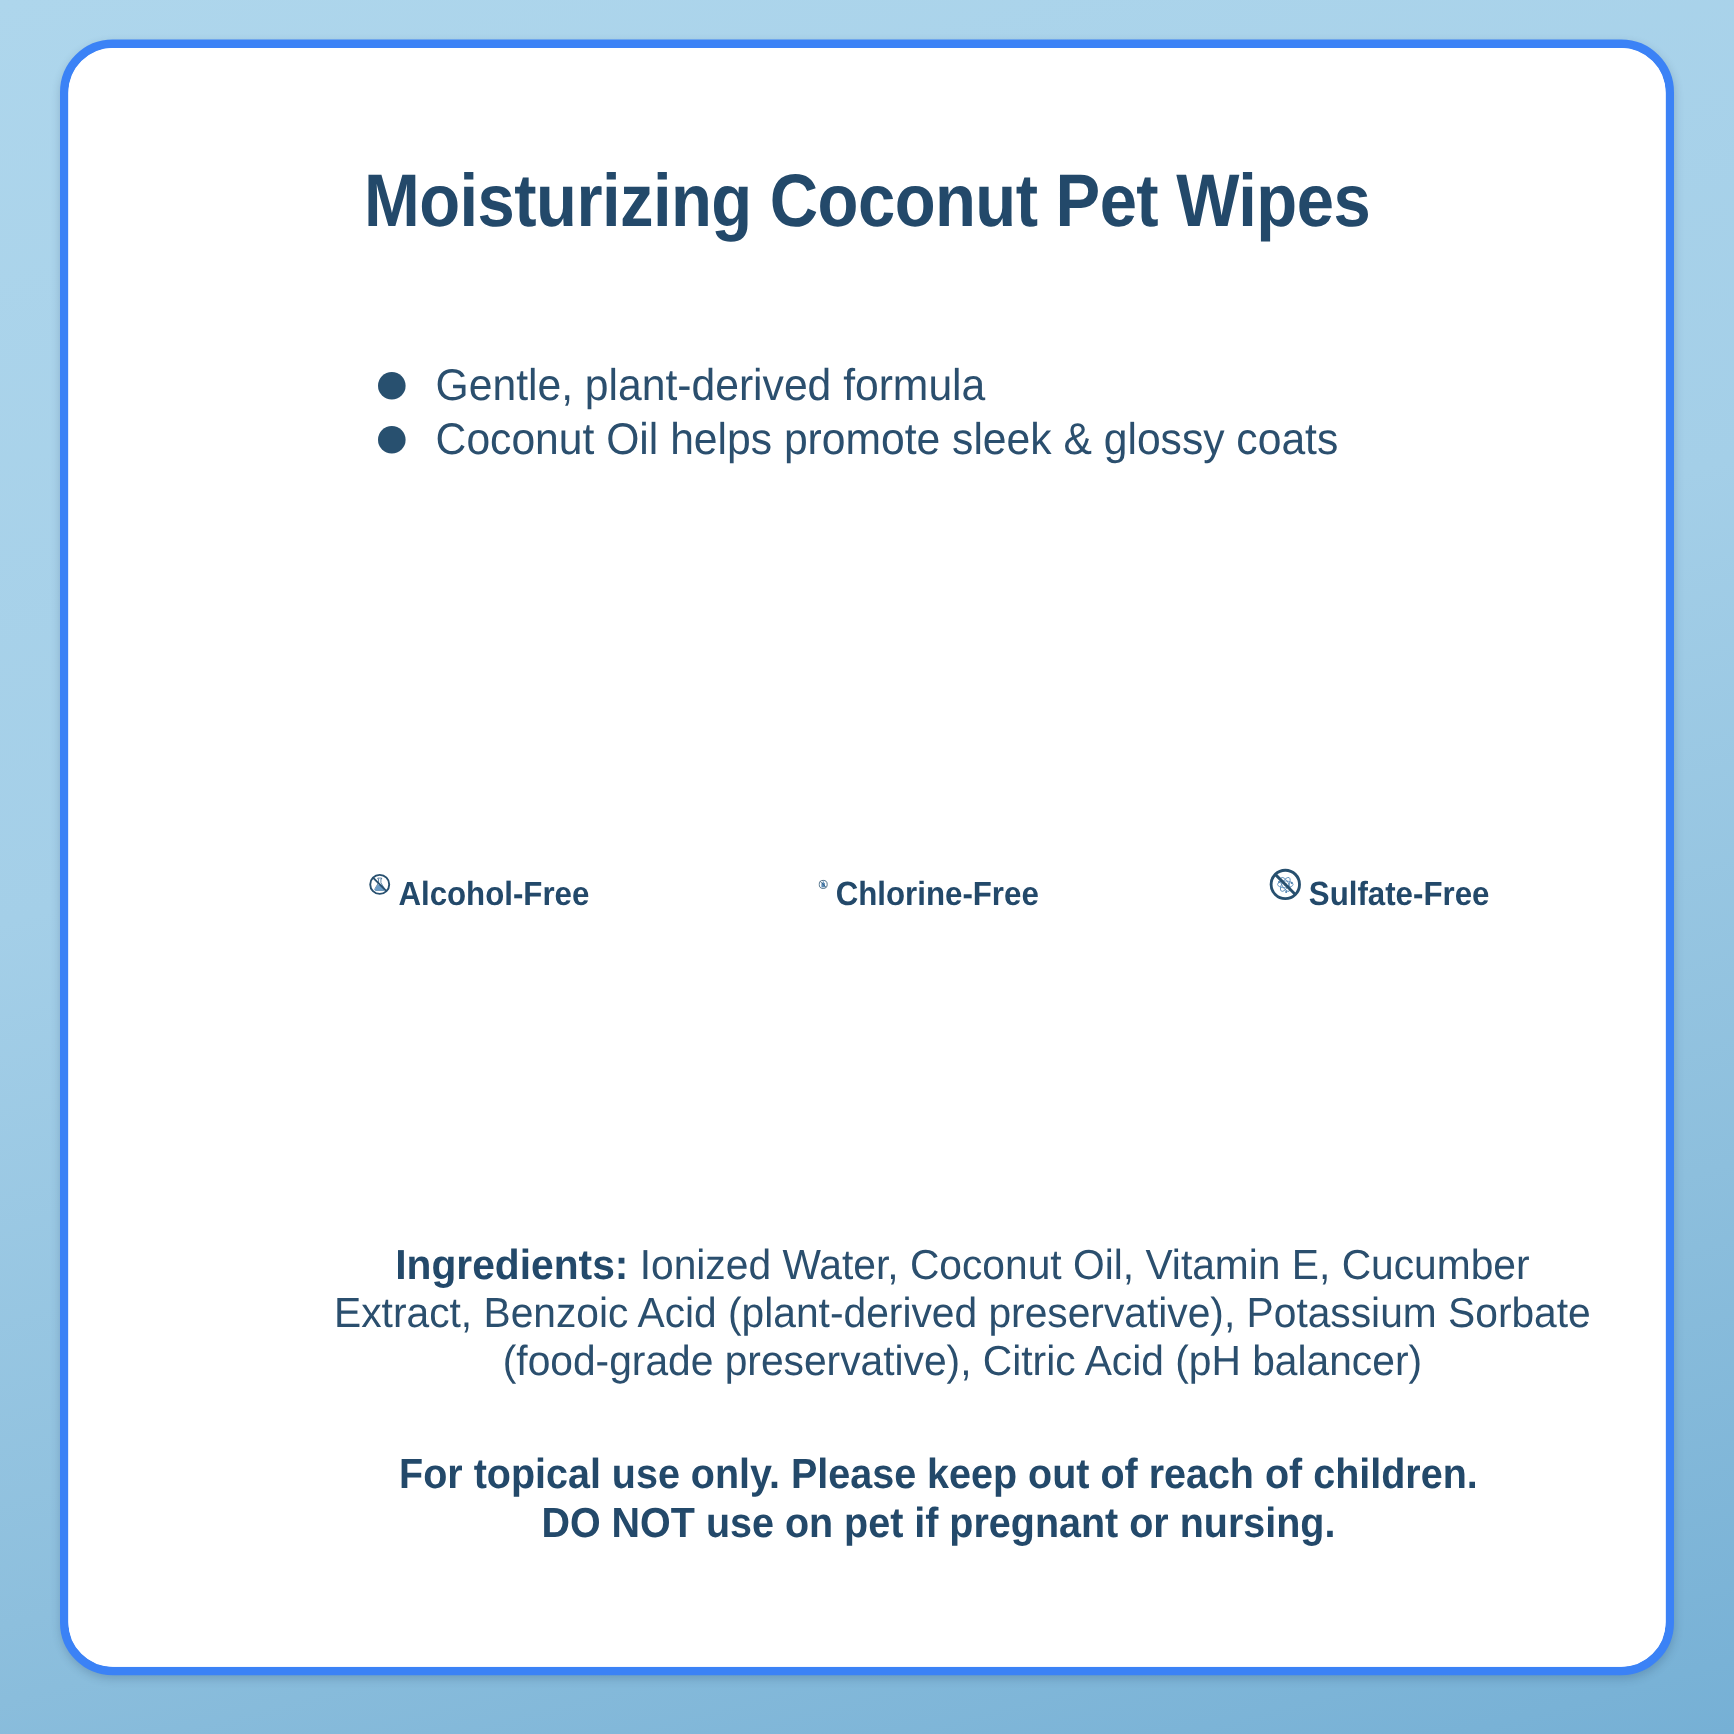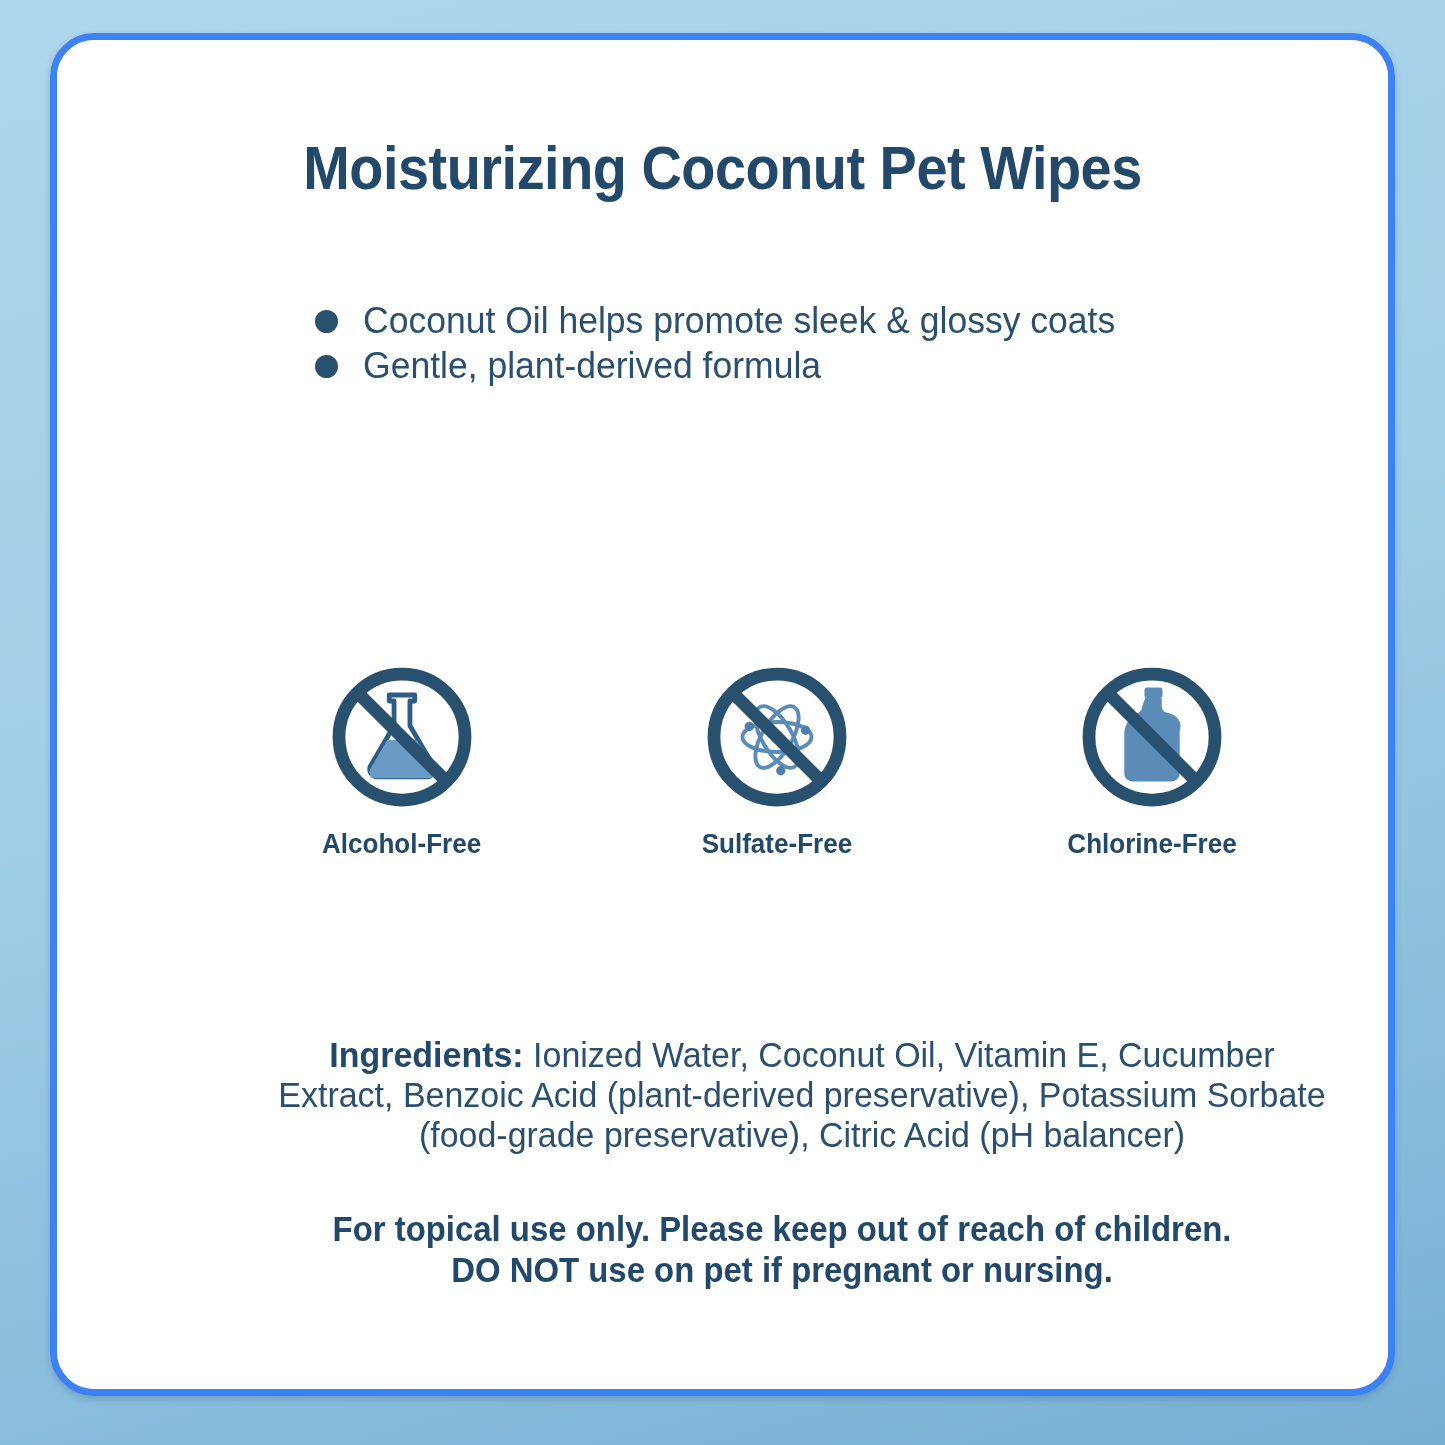--- a/index.html
+++ b/index.html
@@ -99,21 +99,21 @@
     position: absolute;
     left: 250px;
     top: 622px;
     width: 940px;
     display: flex;
     justify-content: space-between;
   }
   .badge {
     width: 190px;
     display: flex;
-    flex-direction: column;
+    flex-direction: row;
     align-items: center;
   }
   .badge-svg {
     display: block;
     width: 150px;
     height: 150px;
   }
   .badge-label {
     margin-top: 16px;
     color: #23496a;
@@ -164,78 +164,78 @@
 <div id="infographic">
 
   <div class="card-frame">
     <div class="card-inner">
 
       <div class="title">Moisturizing Coconut Pet Wipes</div>
 
       <ul class="bullets">
         <li class="bullet-row">
           <span class="bullet-dot"></span>
-          <span class="bullet-text">Coconut Oil helps promote sleek &amp; glossy coats</span>
+          <span class="bullet-text">Gentle, plant-derived formula</span>
         </li>
         <li class="bullet-row">
           <span class="bullet-dot"></span>
-          <span class="bullet-text">Gentle, plant-derived formula</span>
+          <span class="bullet-text">Coconut Oil helps promote sleek &amp; glossy coats</span>
         </li>
       </ul>
 
       <div class="badges">
 
         <div class="badge">
           <svg class="badge-svg" viewBox="0 0 100 100">
             <g>
 
               <path d="M41.5 22 h17 v4 h-3.2 v16.5 l15.5 26.5 a5 5 0 0 1 -4.3 7.5 h-33 a5 5 0 0 1 -4.3 -7.5 l15.5 -26.5 v-16.5 h-3.2 z" fill="none" stroke="#2d5c85" stroke-width="3.2" stroke-linejoin="round"></path>
               <path d="M40.2 52 h19.6 l11.5 19.5 a4 4 0 0 1 -3.4 6 h-35.8 a4 4 0 0 1 -3.4 -6 z" fill="#6a9bc6"></path>
             </g>
 
             <circle cx="50" cy="50" r="42" fill="none" stroke="#28506f" stroke-width="8.5"></circle>
             <line x1="20.3" y1="20.3" x2="79.7" y2="79.7" stroke="#28506f" stroke-width="8.5" stroke-linecap="butt"></line>
           </svg>
           <div class="badge-label">Alcohol-Free</div>
+        </div>
+
+        <div class="badge">
+          <svg class="badge-svg" viewBox="0 0 100 100">
+            <g fill="#5b8cb8">
+
+              <rect x="45" y="17" width="12" height="7" rx="1.6"></rect>
+
+              <path d="M45.5 24 h11 v5.5 c0 3 2.5 4.5 5.5 6.5 c4.5 3 6.5 7 6.5 13 v25 c0 3.3-2.4 5.6-5.6 5.6 h-25.8
+                       c-3.2 0-5.6-2.3-5.6-5.6 v-25 c0-6 2-10 6.5-13 c3-2 5.5-3.5 5.5-6.5 z"></path>
+            </g>
+
+            <path d="M58.5 33.5 c7 1 10.5 4.5 10.5 9.5 c0 4.5-3 7.5-8 8.2 l0 -5.6 c2.2-0.5 3.3-1.6 3.3-3 c0-1.8-1.6-3-5.8-3.6 z" fill="#5b8cb8"></path>
+            <circle cx="50" cy="50" r="42" fill="none" stroke="#28506f" stroke-width="8.5"></circle>
+            <line x1="20.3" y1="20.3" x2="79.7" y2="79.7" stroke="#28506f" stroke-width="8.5"></line>
+          </svg>
+          <div class="badge-label">Chlorine-Free</div>
         </div>
 
         <div class="badge">
           <svg class="badge-svg" viewBox="0 0 100 100">
             <g fill="none" stroke="#5b8cb8" stroke-width="2.6">
               <ellipse cx="50" cy="50" rx="23" ry="10" transform="rotate(0 50 50)"></ellipse>
               <ellipse cx="50" cy="50" rx="23" ry="10" transform="rotate(60 50 50)"></ellipse>
               <ellipse cx="50" cy="50" rx="23" ry="10" transform="rotate(120 50 50)"></ellipse>
             </g>
             <circle cx="50" cy="50" r="4.2" fill="#5b8cb8"></circle>
             <circle cx="31.5" cy="43" r="3.1" fill="#4d7fad"></circle>
             <circle cx="69" cy="45.5" r="3.1" fill="#4d7fad"></circle>
             <circle cx="52.5" cy="72.5" r="3.1" fill="#4d7fad"></circle>
             <circle cx="50" cy="50" r="42" fill="none" stroke="#28506f" stroke-width="8.5"></circle>
             <line x1="20.3" y1="20.3" x2="79.7" y2="79.7" stroke="#28506f" stroke-width="8.5"></line>
           </svg>
           <div class="badge-label">Sulfate-Free</div>
         </div>
 
-        <div class="badge">
-          <svg class="badge-svg" viewBox="0 0 100 100">
-            <g fill="#5b8cb8">
-
-              <rect x="45" y="17" width="12" height="7" rx="1.6"></rect>
-
-              <path d="M45.5 24 h11 v5.5 c0 3 2.5 4.5 5.5 6.5 c4.5 3 6.5 7 6.5 13 v25 c0 3.3-2.4 5.6-5.6 5.6 h-25.8
-                       c-3.2 0-5.6-2.3-5.6-5.6 v-25 c0-6 2-10 6.5-13 c3-2 5.5-3.5 5.5-6.5 z"></path>
-            </g>
-
-            <path d="M58.5 33.5 c7 1 10.5 4.5 10.5 9.5 c0 4.5-3 7.5-8 8.2 l0 -5.6 c2.2-0.5 3.3-1.6 3.3-3 c0-1.8-1.6-3-5.8-3.6 z" fill="#5b8cb8"></path>
-            <circle cx="50" cy="50" r="42" fill="none" stroke="#28506f" stroke-width="8.5"></circle>
-            <line x1="20.3" y1="20.3" x2="79.7" y2="79.7" stroke="#28506f" stroke-width="8.5"></line>
-          </svg>
-          <div class="badge-label">Chlorine-Free</div>
-        </div>
-
 
       </div>
 
       <div class="ingredients">
         <b>Ingredients:</b><span> Ionized Water, Coconut Oil, Vitamin E, Cucumber Extract, Benzoic Acid (plant-derived preservative), Potassium Sorbate (food-grade preservative), Citric Acid (pH balancer)</span>
       </div>
 
       <div class="warning">
         <span class="wline">For topical use only. Please keep out of reach of children.</span>
         <span class="wline">DO NOT use on pet if pregnant or nursing.</span>

